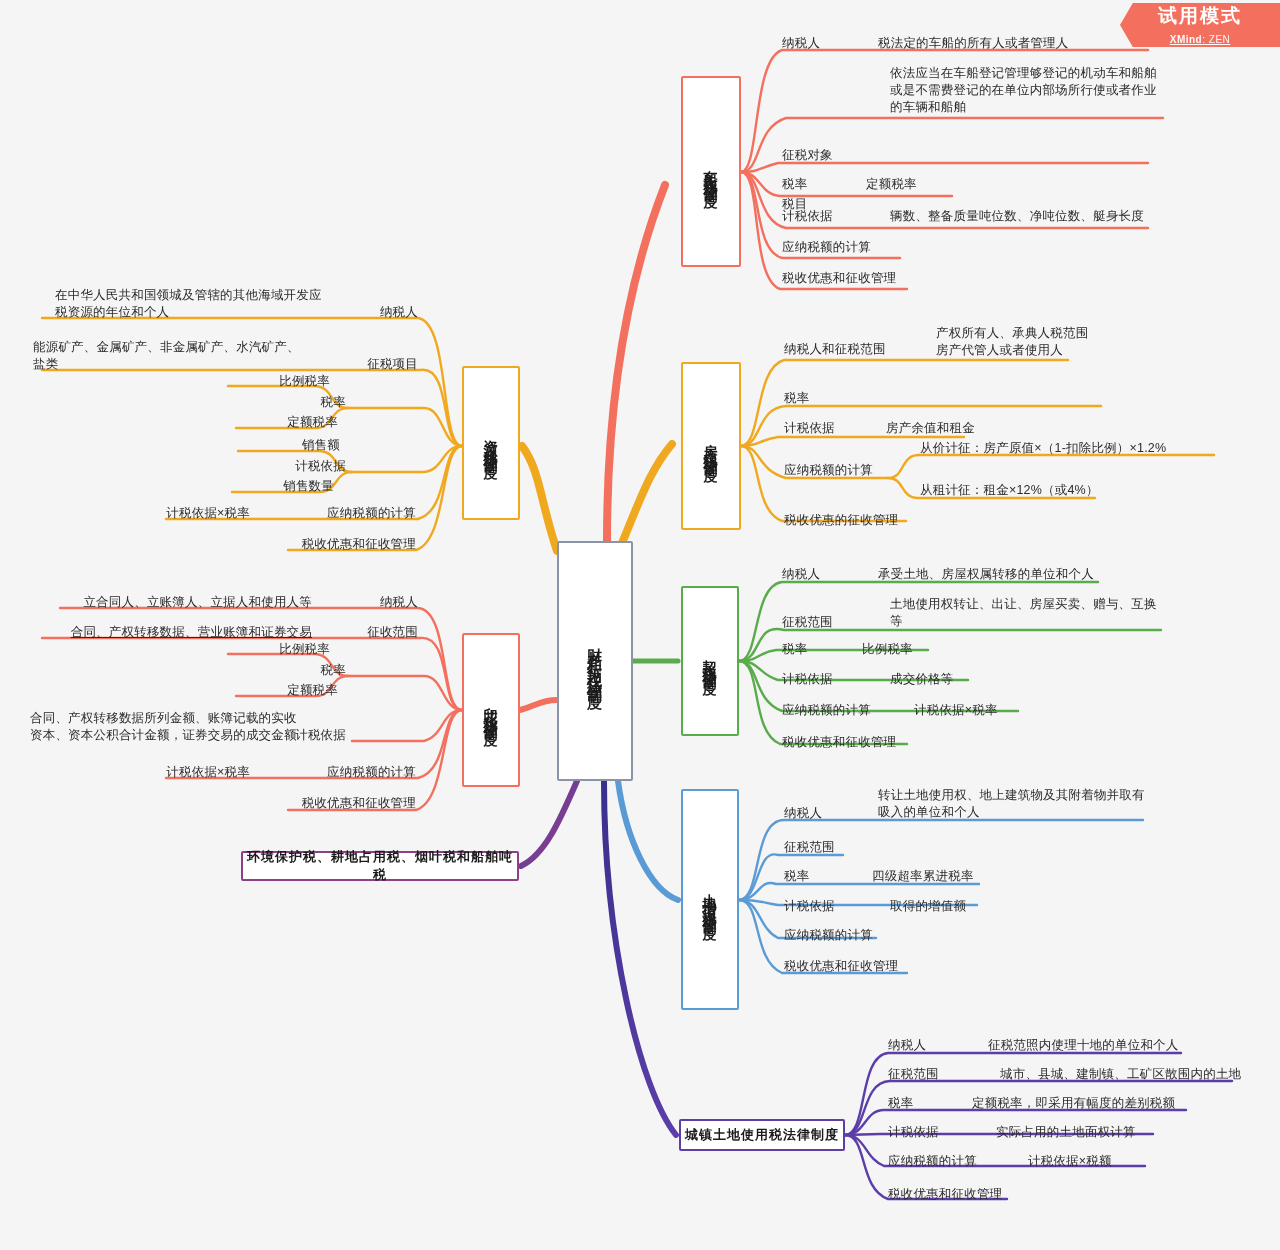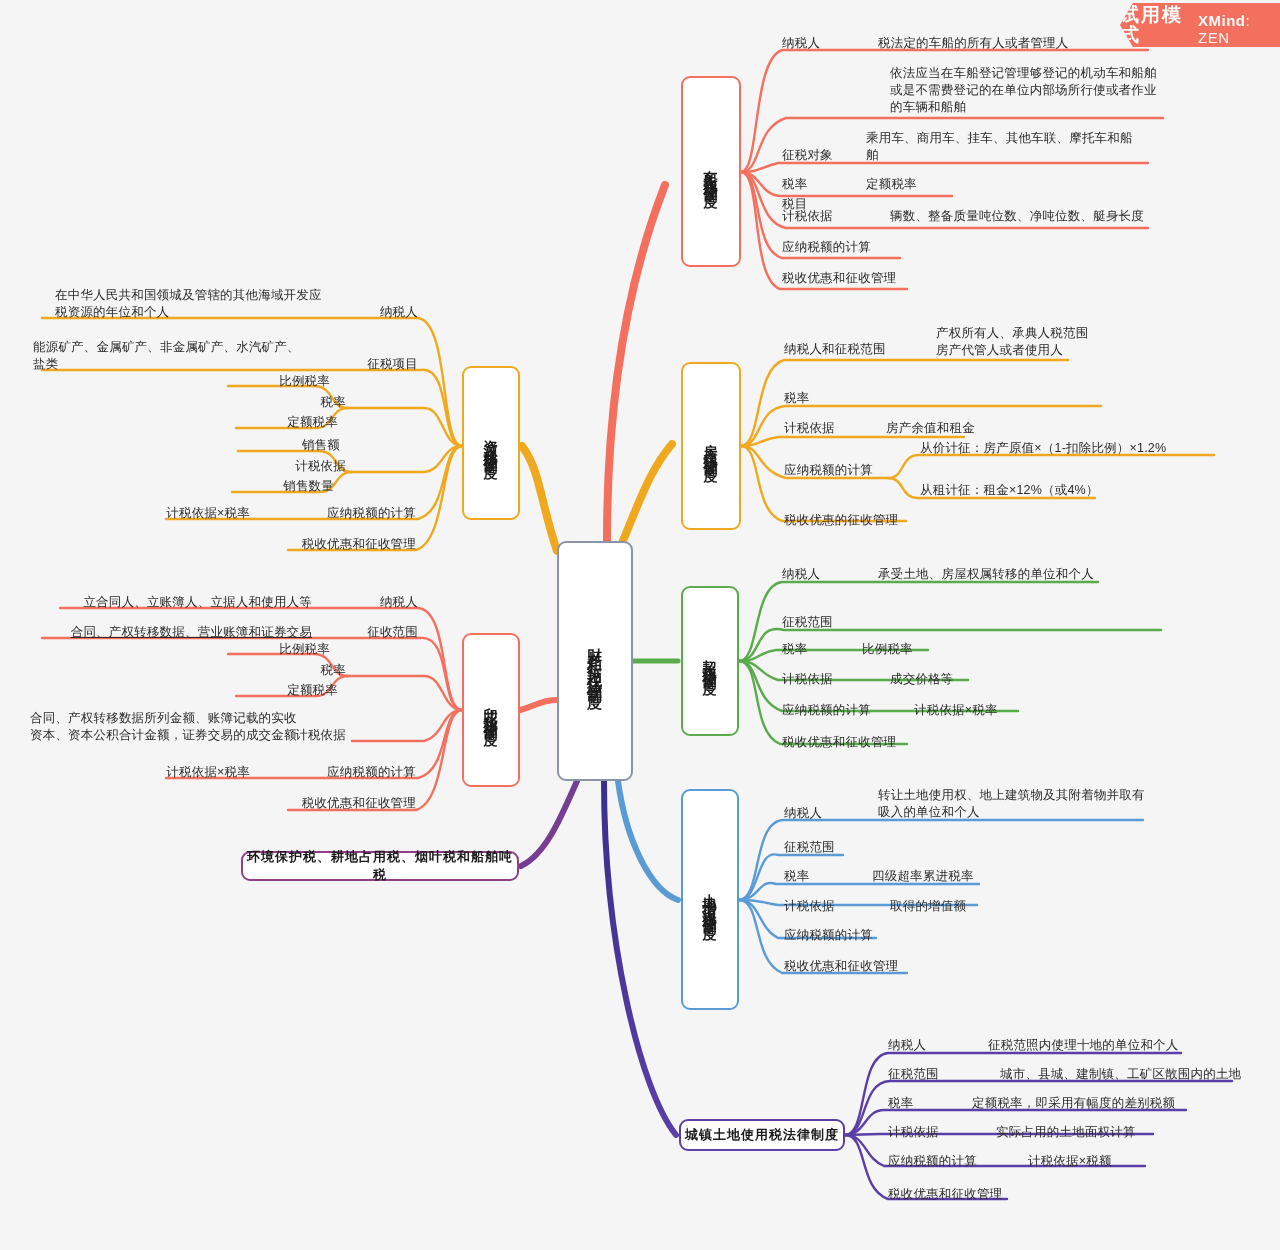--- a/index.html
+++ b/index.html
@@ -11,21 +11,21 @@
     position:relative;
   }
   #canvas{position:absolute;left:0;top:0;width:1280px;height:1250px;}
   svg.links{position:absolute;left:0;top:0;width:1280px;height:1250px;pointer-events:none;}
 
   
   .boxnode{
     position:absolute;
     background:#ffffff;
     border:2px solid #8a93a8;
-    border-radius:9px;
+    border-radius:2px;
     box-sizing:border-box;
     display:flex;align-items:center;justify-content:center;
     font-weight:bold;
     color:#1b1b1b;
     text-align:center;
   }
   .vertical{
     writing-mode:vertical-rl;
     text-orientation:upright;
     letter-spacing:4px;
@@ -55,24 +55,24 @@
   }
   .lbl.r{text-align:right;}
 
   
   .badge{
     position:absolute;right:0;top:3px;
     width:160px;height:44px;
     background:#f4705e;
     color:#fff;
     clip-path:polygon(8% 0, 100% 0, 100% 100%, 8% 100%, 0 50%);
-    display:flex;flex-direction:row;align-items:center;justify-content:center;
+    display:flex;flex-direction:column;align-items:center;justify-content:center;
   }
   .badge .t1{font-size:19px;font-weight:bold;letter-spacing:2px;line-height:20px;}
-  .badge .t2{font-size:15px;letter-spacing:.5px;opacity:.95;margin-top:8px;}
+  .badge .t2{font-size:10px;letter-spacing:.5px;opacity:.95;margin-top:8px;text-decoration:underline;}
   .badge .t2 b{font-weight:bold;}
 </style>
 </head>
 <body>
 
 <div id="canvas">
 
   <svg class="links" viewBox="0 0 1280 1250">
     <defs>
       <linearGradient id="gradEnv" x1="0" y1="0" x2="1" y2="1">
@@ -190,22 +190,20 @@
 
   <div class="lbl" style="left:782px;top:35px;">纳税人</div>
   <div class="lbl" style="left:878px;top:35px;">税法定的车船的所有人或者管理人</div>
   <div class="lbl" style="left:782px;top:147px;">征税对象</div>
   <div class="lbl" style="left:890px;top:65px;">依法应当在车船登记管理够登记的机动车和船舶
 或是不需费登记的在单位内部场所行使或者作业
 的车辆和船舶</div>
 
   <div class="lbl" style="left:782px;top:148px;"></div>
   <div class="lbl" style="left:782px;top:196px;">税目</div>
-  <div class="lbl" style="left:866px;top:130px;">乘用车、商用车、挂车、其他车联、摩托车和船
-舶</div>
   <div class="lbl" style="left:782px;top:176px;">税率</div>
   <div class="lbl" style="left:866px;top:176px;">定额税率</div>
   <div class="lbl" style="left:782px;top:208px;">计税依据</div>
   <div class="lbl" style="left:890px;top:208px;">辆数、整备质量吨位数、净吨位数、艇身长度</div>
   <div class="lbl" style="left:782px;top:239px;">应纳税额的计算</div>
   <div class="lbl" style="left:782px;top:270px;">税收优惠和征收管理</div>
 
   <div class="lbl" style="left:784px;top:341px;">纳税人和征税范围</div>
   <div class="lbl" style="left:936px;top:325px;">产权所有人、承典人税范围
 房产代管人或者使用人</div>
@@ -213,20 +211,22 @@
   <div class="lbl" style="left:784px;top:420px;">计税依据</div>
   <div class="lbl" style="left:886px;top:420px;">房产余值和租金</div>
   <div class="lbl" style="left:784px;top:462px;">应纳税额的计算</div>
   <div class="lbl" style="left:920px;top:440px;">从价计征：房产原值×（1-扣除比例）×1.2%</div>
   <div class="lbl" style="left:920px;top:482px;">从租计征：租金×12%（或4%）</div>
   <div class="lbl" style="left:784px;top:512px;">税收优惠的征收管理</div>
 
   <div class="lbl" style="left:782px;top:566px;">纳税人</div>
   <div class="lbl" style="left:878px;top:566px;">承受土地、房屋权属转移的单位和个人</div>
   <div class="lbl" style="left:782px;top:614px;">征税范围</div>
+  <div class="lbl" style="left:890px;top:596px;">土地使用权转让、出让、房屋买卖、赠与、互换
+等</div>
   <div class="lbl" style="left:782px;top:641px;">税率</div>
   <div class="lbl" style="left:862px;top:641px;">比例税率</div>
   <div class="lbl" style="left:782px;top:671px;">计税依据</div>
   <div class="lbl" style="left:890px;top:671px;text-align:center;">成交价格等</div>
   <div class="lbl" style="left:782px;top:702px;">应纳税额的计算</div>
   <div class="lbl" style="left:914px;top:702px;">计税依据×税率</div>
   <div class="lbl" style="left:782px;top:734px;">税收优惠和征收管理</div>
 
   <div class="lbl" style="left:784px;top:805px;">纳税人</div>
   <div class="lbl" style="left:878px;top:787px;">转让土地使用权、地上建筑物及其附着物并取有

